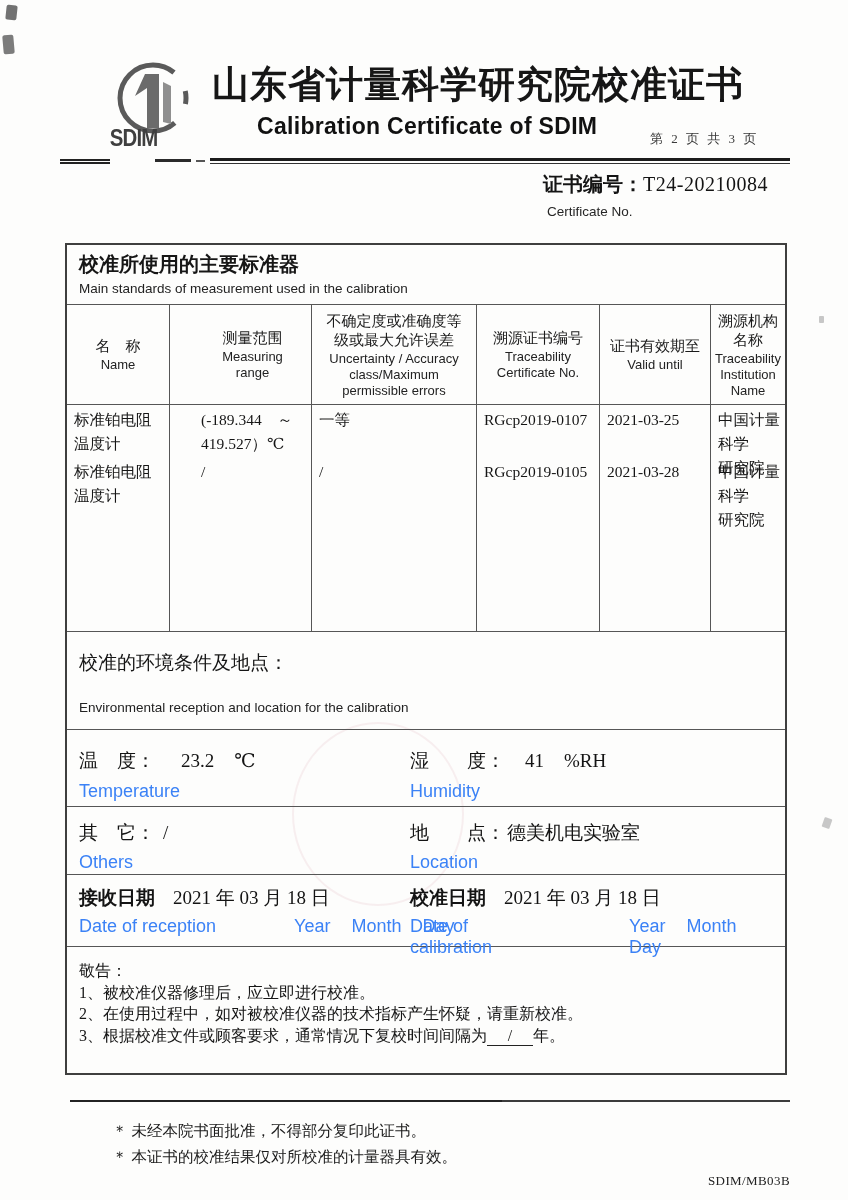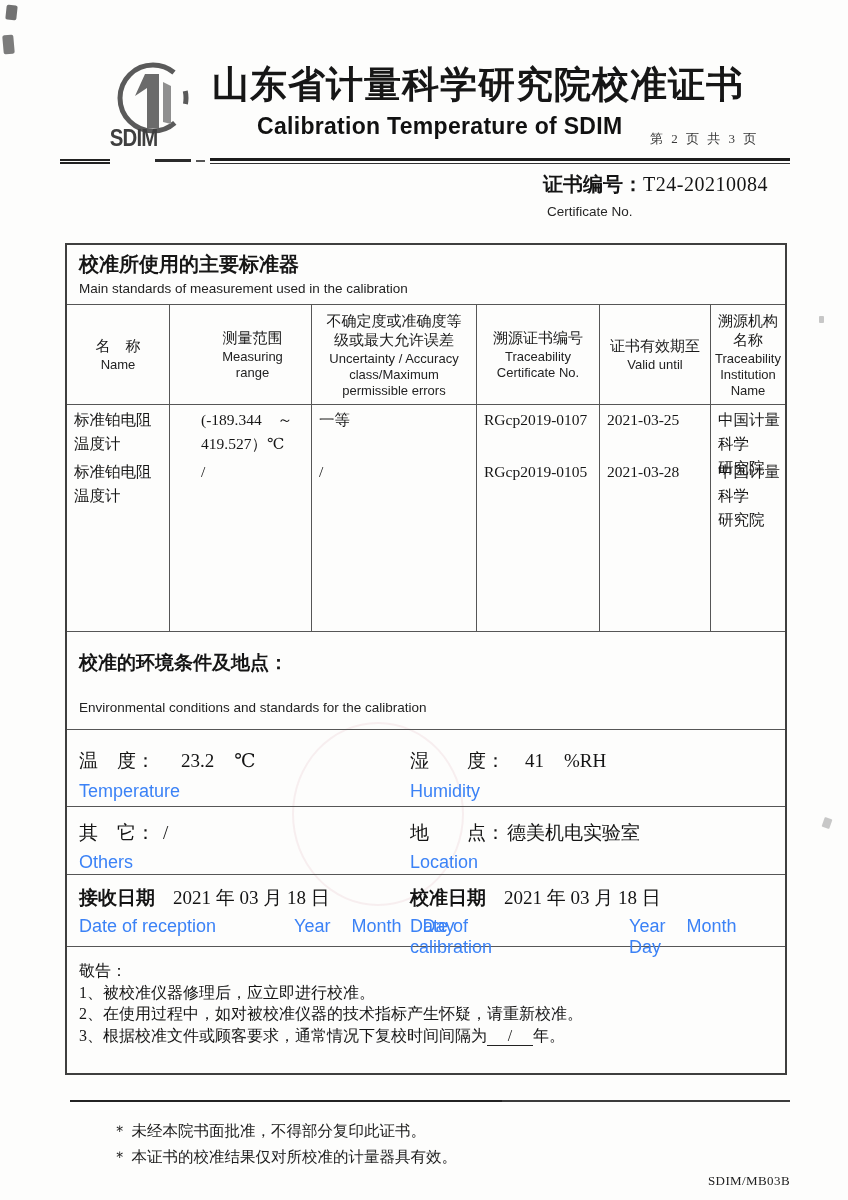--- a/index.html
+++ b/index.html
@@ -42,21 +42,21 @@
   .col{box-sizing:border-box;border-right:1px solid #565656;height:100%;}
   .col:last-child{border-right:none;}
   .c0{width:103px;} .c1{width:118px;margin-left:24px;} .c2{width:165px;} .c3{width:123px;} .c4{width:111px;} .c5{flex:1;}
   .hcell{display:flex;flex-direction:column;justify-content:center;align-items:center;text-align:center;}
   .hcn{font-size:15px;line-height:19px;color:#1a1a1a;}
   .hen{font-size:13px;line-height:16px;color:#222;margin-top:2px;}
   .entry{height:52px;padding:3px 4px 0 7px;font-size:15.5px;line-height:24px;
          font-family:"Liberation Serif","DejaVu Serif",serif;color:#151515;box-sizing:border-box;}
 
   .secenv{top:387px;height:98px;padding:18px 0 0 12px;}
-  .env-title-cn{font-size:19px;font-weight:700;color:#161616;}
+  .env-title-cn{font-size:19px;font-weight:400;color:#161616;}
   .env-title-en{font-size:13.5px;color:#222;margin-top:24px;}
 
   .rowline{position:absolute;left:0;width:100%;box-sizing:border-box;border-bottom:1px solid #565656;}
   .r-temp{top:485px;height:77px;}
   .r-oth{top:562px;height:68px;}
   .r-date{top:630px;height:72px;}
   .half-l{position:absolute;left:12px;top:0;}
   .half-r{position:absolute;left:343px;top:0;}
   .cnline{font-size:19px;color:#141414;font-family:"Liberation Serif","DejaVu Serif",serif;
           display:flex;align-items:baseline;}
@@ -103,21 +103,21 @@
 
   <div class="abs logo-wrap">
     <svg width="114" height="96" viewBox="0 0 114 96">
       <circle cx="58" cy="40" r="33" fill="none" stroke="#5a5a5a" stroke-width="5" stroke-dasharray="150 22" stroke-dashoffset="-28"></circle>
       <path d="M50 16 L64 16 L64 70 L52 70 L52 30 L40 38 Z" fill="#6b6b6b"></path>
       <path d="M68 24 L76 28 L76 66 L68 64 Z" fill="#8f8f8f"></path>
     </svg>
   </div>
   <div class="abs logo-text sans">SDIM</div>
   <div class="abs title-cn serif">山东省计量科学研究院校准证书</div>
-  <div class="abs title-en sans">Calibration Temperature of SDIM</div>
+  <div class="abs title-en sans">Calibration Certificate of SDIM</div>
   <div class="abs page-info serif">第 2 页 共 3 页</div>
 
   <div class="abs rule-a"></div>
   <div class="abs rule-b"></div>
   <div class="abs rule-c"></div>
   <div class="abs rule-d"></div>
 
   <div class="abs cert-line serif">
     <span class="cert-label">证书编号：</span><span class="cert-value">T24-20210084</span>
   </div>
@@ -191,21 +191,21 @@
       <div class="col c5">
         <div class="entry ml">中国计量科学
 研究院</div>
         <div class="entry ml">中国计量科学
 研究院</div>
       </div>
     </div>
 
     <div class="sec secenv">
       <div class="env-title-cn sans">校准的环境条件及地点：</div>
-      <div class="env-title-en sans">Environmental conditions and standards for the calibration</div>
+      <div class="env-title-en sans">Environmental reception and location for the calibration</div>
     </div>
 
     <div class="rowline r-temp">
       <div class="half-l">
         <div class="cnline t-cn">
           <span>温　度：</span>
           <span class="gap26">23.2</span>
           <span class="gap20">℃</span>
         </div>
         <div class="enline t-en sans">Temperature</div>

